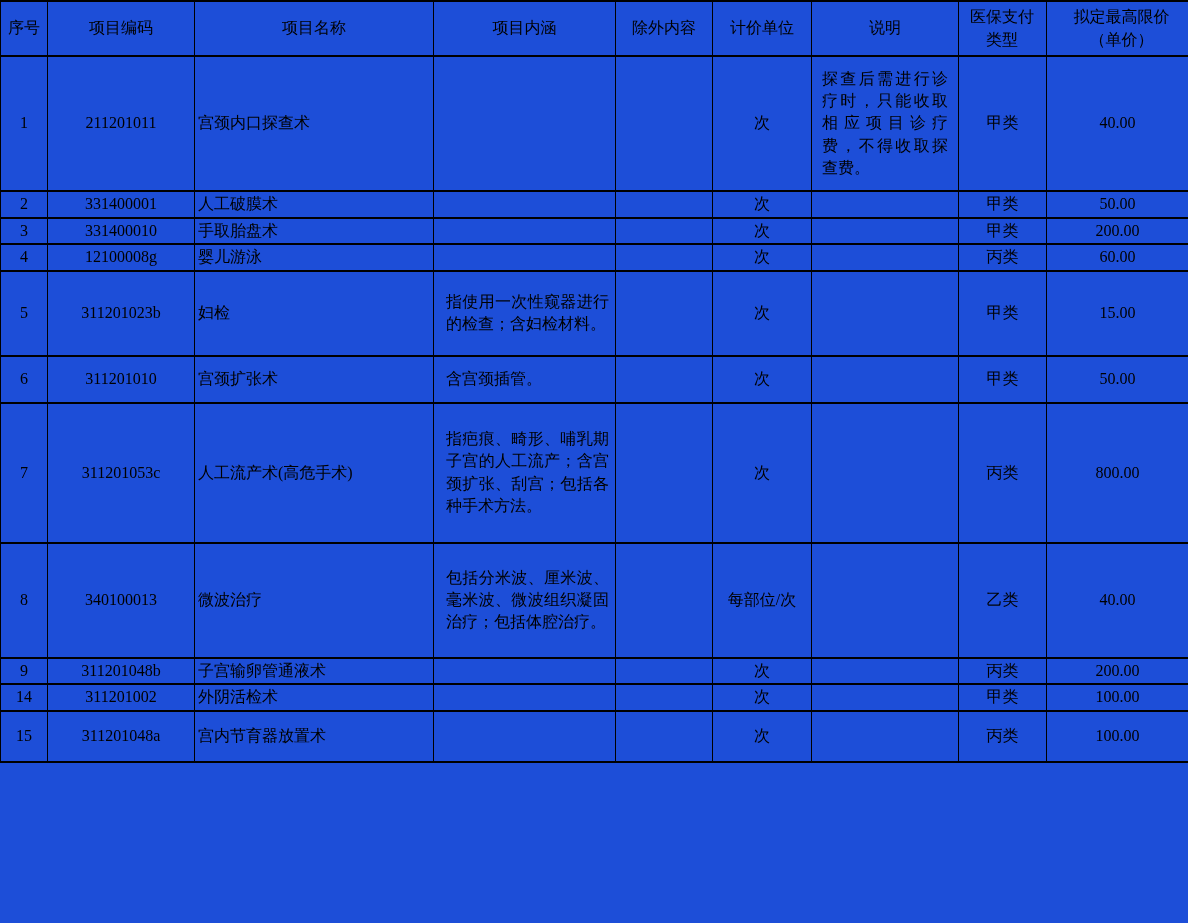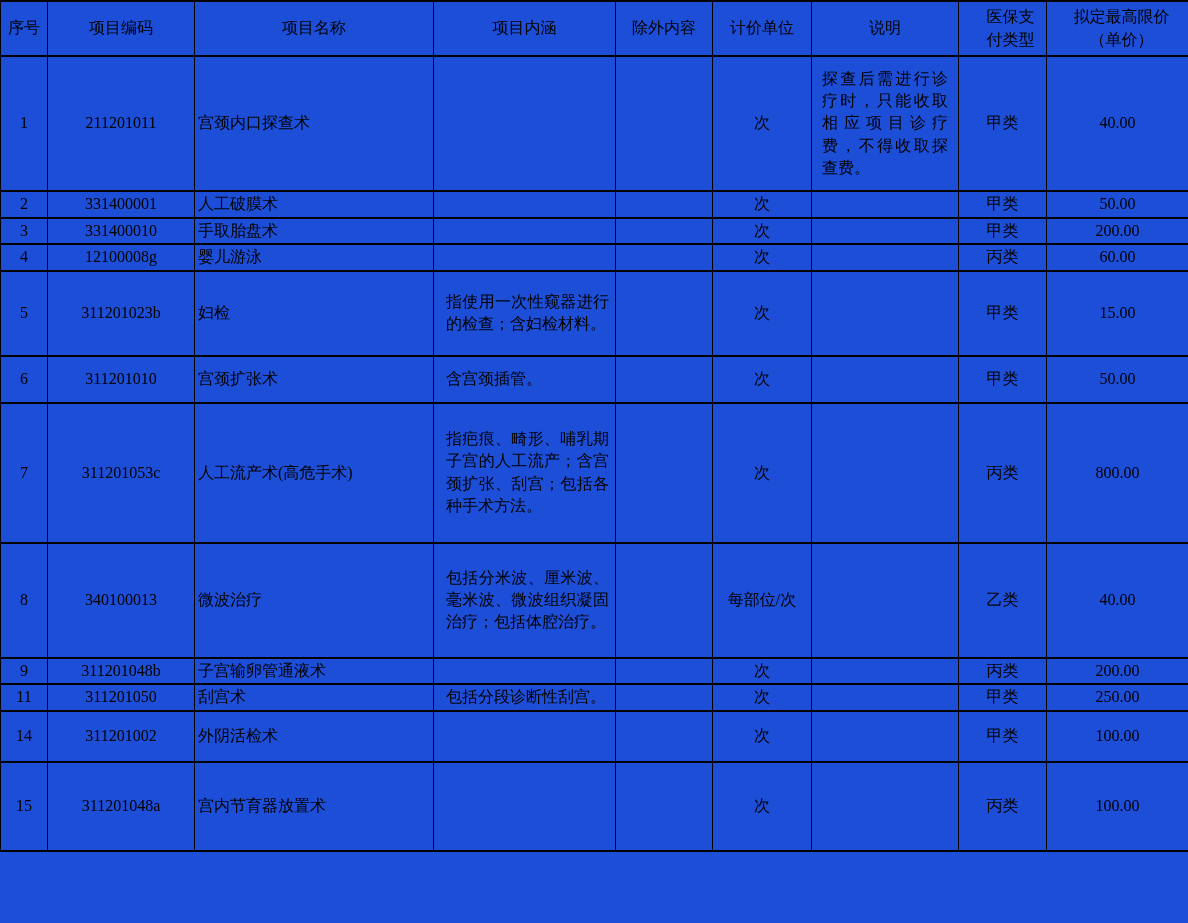--- a/index.html
+++ b/index.html
@@ -29,21 +29,21 @@
     vertical-align: middle;
     line-height: 1.4;
     overflow: hidden;
     word-break: normal;
   }
   th {
     font-weight: normal;
     text-align: center;
     padding: 1px 2px;
   }
-  th.h8 { padding-left: 21px;  padding-right: 5px; }
+  th.h8 { padding-left: 4px;  padding-right: 5px; }
   th.h9 { padding-left: 24px; padding-right: 16px; }
   td { text-align: center; }
   td.col-name    { text-align: left; }
   td.col-content { text-align: justify; padding-left: 12px; padding-right: 6px; }
   td.col-note    { text-align: justify; padding-left: 10px; padding-right: 10px; font-family: Liberation Serif, serif; }
   
   col.c1 { width: 47px; }
   col.c2 { width: 147px; }
   col.c3 { width: 239px; }
   col.c4 { width: 182px; }
@@ -193,31 +193,20 @@
           <td class="col-code">311201048b</td>
           <td class="col-name">子宫输卵管通液术</td>
           <td class="col-content"></td>
           <td class="col-excluded"></td>
           <td class="col-unit">次</td>
           <td class="col-note"></td>
           <td class="col-pay_type">丙类</td>
           <td class="col-max_price">200.00</td>
         </tr>
         <tr>
-          <td class="col-no">11</td>
-          <td class="col-code">311201050</td>
-          <td class="col-name">刮宫术</td>
-          <td class="col-content">包括分段诊断性刮宫。</td>
-          <td class="col-excluded"></td>
-          <td class="col-unit">次</td>
-          <td class="col-note"></td>
-          <td class="col-pay_type">甲类</td>
-          <td class="col-max_price">250.00</td>
-        </tr>
-        <tr>
           <td class="col-no">14</td>
           <td class="col-code">311201002</td>
           <td class="col-name">外阴活检术</td>
           <td class="col-content"></td>
           <td class="col-excluded"></td>
           <td class="col-unit">次</td>
           <td class="col-note"></td>
           <td class="col-pay_type">甲类</td>
           <td class="col-max_price">100.00</td>
         </tr>

